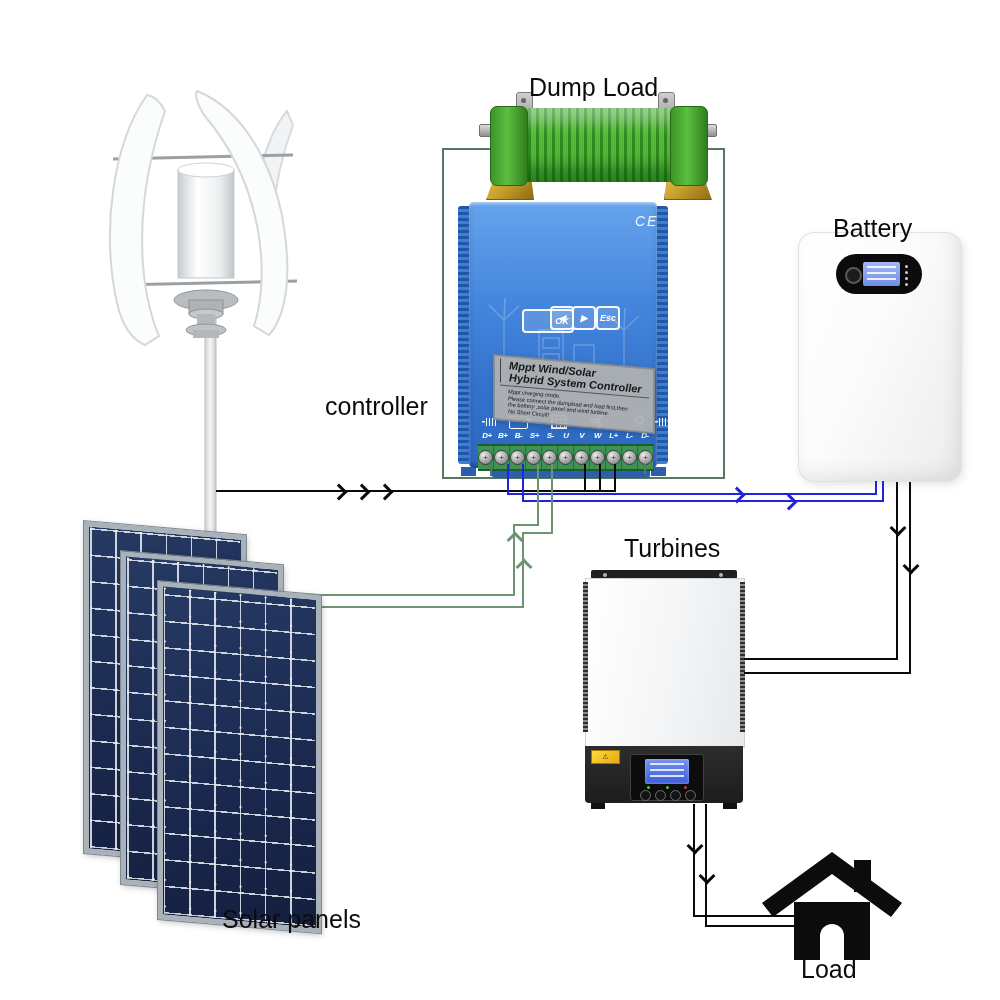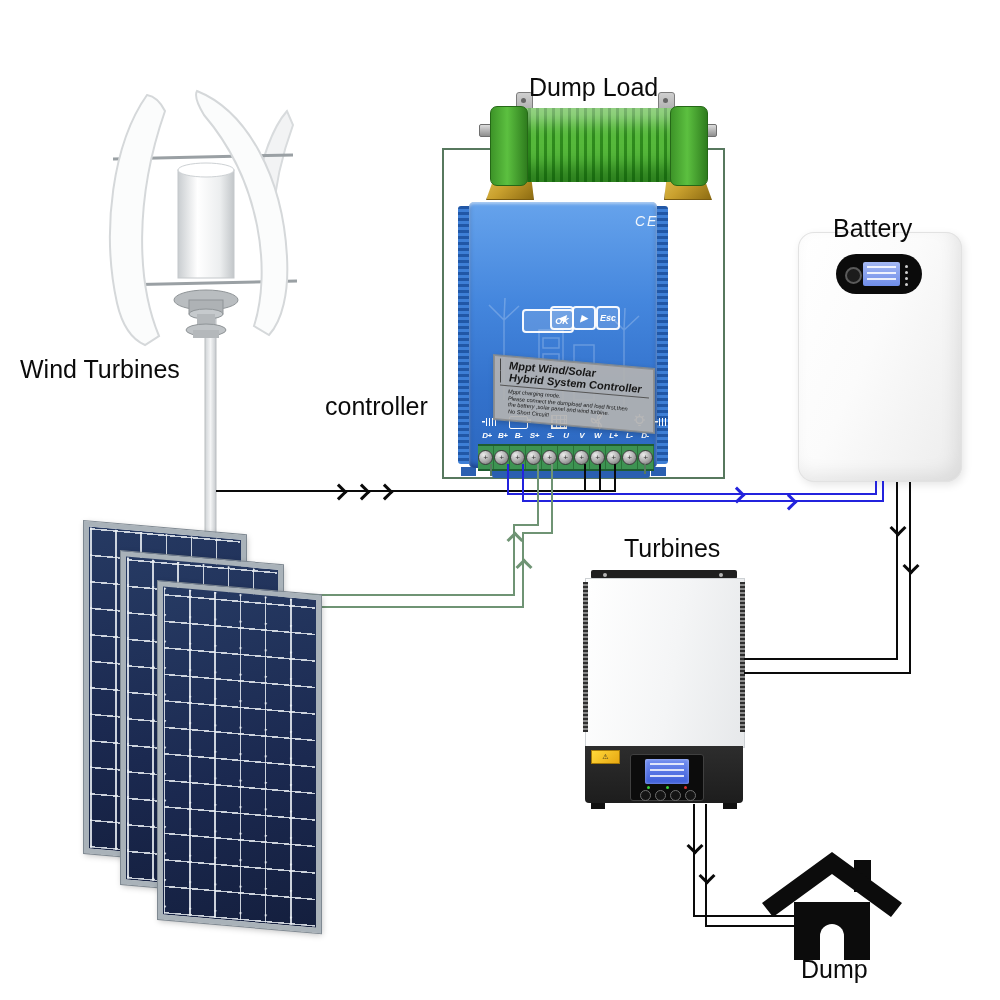--- a/index.html
+++ b/index.html
@@ -107,24 +107,24 @@
      background-size:25.2px 26.5px, auto, auto;}
   .wm{position:absolute;opacity:.22;z-index:1;}
 </style>
 </head>
 <body>
 
 <div class="stage">
 
   <div class="lbl" style="left:529px;top:73px;">Dump Load</div>
   <div class="lbl" style="left:833px;top:198px;margin-top:16px;">Battery</div>
-  <div class="lbl" style="left:20px;top:355px;">Wind Turbines</div>
   <div class="lbl" style="left:325px;top:392px;">controller</div>
   <div class="lbl" style="left:624px;top:534px;">Turbines</div>
-  <div class="lbl" style="left:801px;top:955px;">Dump</div>
+  <div class="lbl" style="left:222px;top:905px;">Solar panels</div>
+  <div class="lbl" style="left:801px;top:955px;">Load</div>
 
   <div class="dumpframe"></div>
 
   <svg class="abs" style="left:85px;top:85px;z-index:2;" width="250" height="490" viewBox="0 0 250 490">
     <defs>
       <linearGradient id="cylg" x1="0" y1="0" x2="1" y2="0">
         <stop offset="0" stop-color="#c9cdd0"></stop>
           <stop offset=".35" stop-color="#ffffff"></stop>
         <stop offset=".75" stop-color="#eceeef"></stop>
           <stop offset="1" stop-color="#c2c6c9"></stop>

